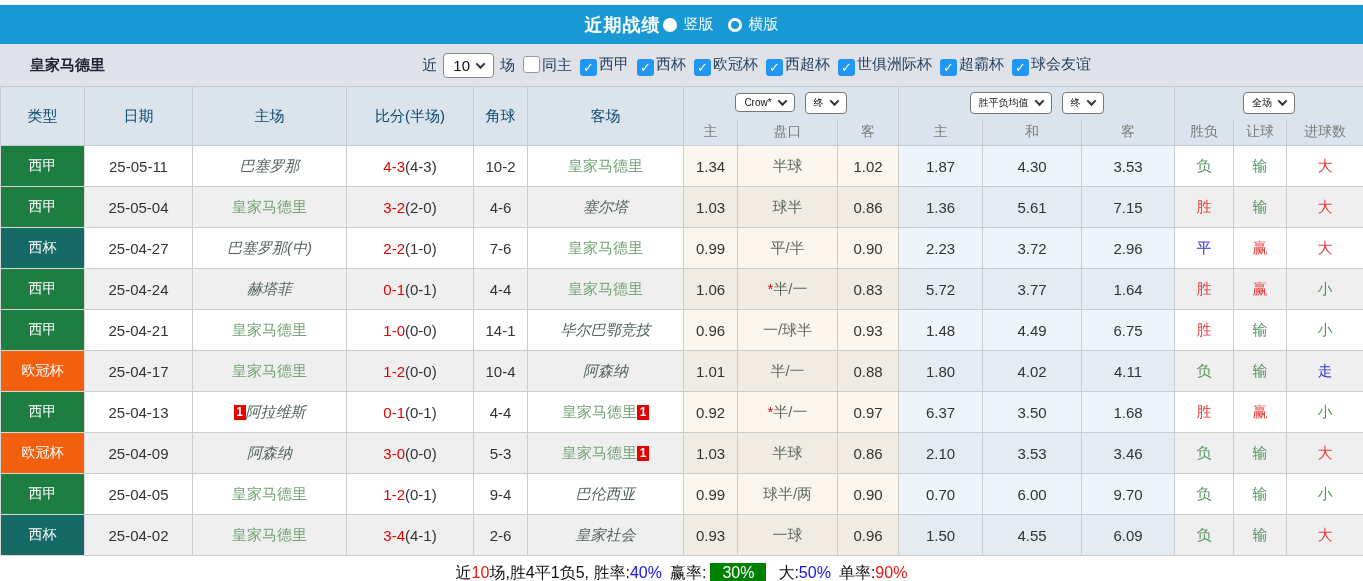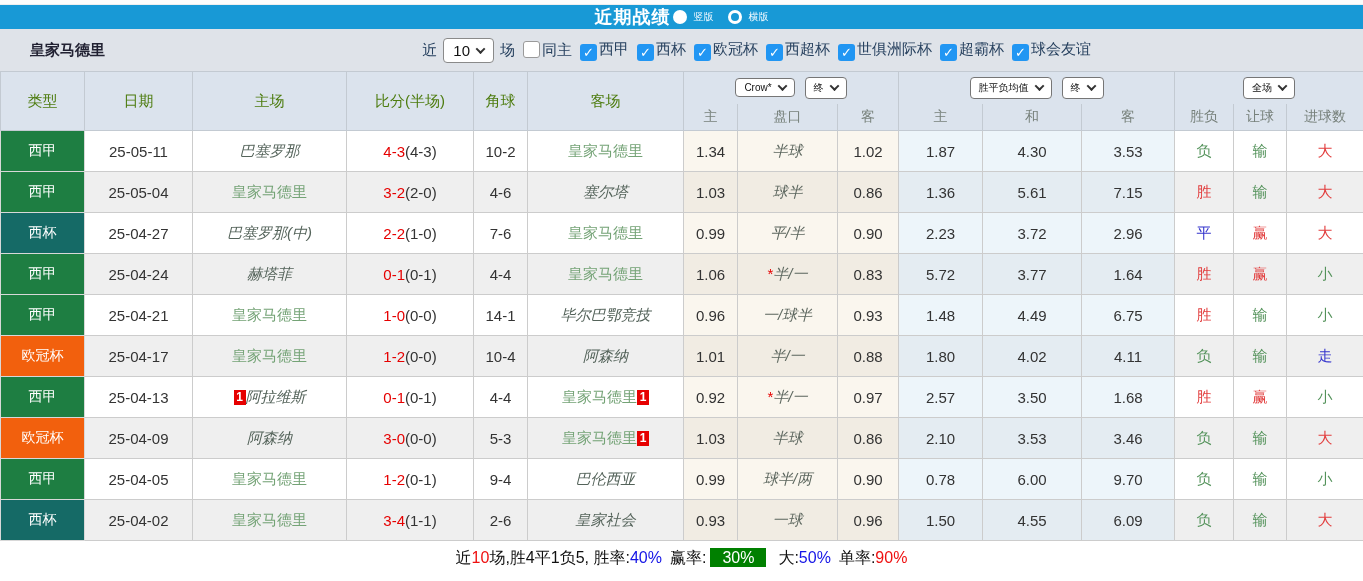--- a/index.html
+++ b/index.html
@@ -8,29 +8,29 @@
     width: 1363px; height: 581px;
     overflow: hidden;
     background: #fff;
     font-family: "Liberation Sans", "DejaVu Sans", sans-serif;
     color: #333;
   }
   .topstrip { height: 5px; background: #fcfcfc; border-bottom: 1px solid #eee; }
 
   
   .bluebar {
-    height: 24px; background: var(--header-blue, #1899d6);
+    height: 39px; background: var(--header-blue, #1899d6);
     display: flex; align-items: center; justify-content: center;
     color: #fff;
   }
   .bluebar .title { font-size: 18px; font-weight: bold; letter-spacing: 1px; }
   .radio { display: inline-block; width: 14px; height: 14px; border-radius: 50%; vertical-align: -2px; }
   .radio.filled { background: #fff; margin-left: 2px; }
   .radio.empty  { background: transparent; border: 3.5px solid #fff; margin-left: 14px; }
-  .radlabel { font-size: 10px; margin-left: 7px; color: #f2faff; }
+  .radlabel { font-size: 15px; margin-left: 7px; color: #f2faff; }
 
   
   .filterbar {
     height: 42px; background: #dfe3e9;
     display: flex; align-items: center;
     font-size: 15px;
   }
   .teamname { margin-left: 30px; font-weight: bold; color: #223; font-size: 15px; }
   .filters { margin-left: auto; margin-right: 272px; display: flex; align-items: center; color: #27415f; }
   .selbox {
@@ -46,21 +46,21 @@
   }
   .cb.checked { background: var(--checkbox-blue, #2196f3); color: #fff; font-size: 13px; font-weight: bold; }
   .cb.unchecked { background: #fff; border: 1px solid #9a9a9a; }
   .chk { cursor: pointer; white-space: nowrap; }
 
   
   table { border-collapse: collapse; table-layout: fixed; width: 1363px; }
   thead th { background: #dbe3ed; font-weight: normal; border: 1px solid #c3cad2; }
   thead tr.selrow th { height: 32px; border-bottom: none; }
   thead tr.labrow th { height: 27px; font-size: 14px; color: #77817b; border-top: none; }
-  thead th.span2 { font-size: 15px; color: #4d7c0f; border-bottom: 1px solid #c3cad2 !important; margin-left: 8px; }
+  thead th.span2 { font-size: 15px; color: #0c4a6e; border-bottom: 1px solid #c3cad2 !important; margin-left: 8px; }
   .selgroup { display: inline-flex; gap: 10px; align-items: center; justify-content: center; }
   .tsel {
     display: inline-flex; align-items: center; background: #fff;
     border: 1px solid #767676; border-radius: 4px; padding: 3px 8px;
     font-size: 10px; color: #111;
   }
   tbody td { height: 41px; border: 1px solid #ccc; text-align: center; font-size: 15px; background: #fff; }
   tbody tr:nth-child(even) td { background: #efefef; }
   tbody td.c-cream { background: #faf6ee; }
   tbody tr:nth-child(even) td.c-cream { background: #f1ece3; }
@@ -77,21 +77,21 @@
   .team.opp  { color: var(--team-opp-green, #54635a); font-style: italic; }
   .redcard {
     display: inline-block; background: #e60000; color: #fff;
     font-size: 12px; font-weight: bold; line-height: 15px;
     width: 12px; height: 15px; vertical-align: 1px;
   }
   .star { color: #e60000; }
   .red   { color: var(--result-red, #e23e3e); }
   .green { color: var(--result-green, #53925a); }
   .blue  { color: var(--result-blue, #3333cc); }
-  .hcp-text { color: #5d675f; font-style: italic; }
+  .hcp-text { color: #5d675f; }
 
   
   .summary {
     height: 26px; background: #fff; text-align: center;
     font-size: 16px; line-height: 34px; color: #111; white-space: nowrap;
   }
   .summary .s-red { color: var(--summary-red, #ee1111); }
   .summary .s-blue { color: var(--summary-blue, #1414e6); }
   .summary .s-badge { background: var(--badge-green, #008000); color: #fff; padding: 1px 12px; margin: 0 4px; }
   .summary .gap { margin-left: 8px; }
@@ -300,21 +300,21 @@
       <tr>
     <td class="typecell laliga">西甲</td>
     <td>25-04-13</td>
     <td><span class="redcard">1</span><span class="team opp">阿拉维斯</span></td>
     <td><span class="scr">0-1</span><span class="half">(0-1)</span></td>
     <td>4-4</td>
     <td><span class="team self">皇家马德里</span><span class="redcard">1</span></td>
     <td class="c-cream">0.92</td>
     <td class="c-cream"><span class="star">*</span><span class="hcp-text">半/一</span></td>
     <td class="c-cream">0.97</td>
-    <td class="c-blue">2.57</td>
+    <td class="c-blue">6.37</td>
     <td class="c-blue">3.50</td>
     <td class="c-blue">1.68</td>
     <td><span class="red">胜</span></td>
     <td><span class="red">赢</span></td>
     <td><span class="green">小</span></td>
   </tr>
       <tr>
     <td class="typecell ucl">欧冠杯</td>
     <td>25-04-09</td>
     <td><span class="team opp">阿森纳</span></td>
@@ -334,32 +334,32 @@
       <tr>
     <td class="typecell laliga">西甲</td>
     <td>25-04-05</td>
     <td><span class="team self">皇家马德里</span></td>
     <td><span class="scr">1-2</span><span class="half">(0-1)</span></td>
     <td>9-4</td>
     <td><span class="team opp">巴伦西亚</span></td>
     <td class="c-cream">0.99</td>
     <td class="c-cream"><span class="hcp-text">球半/两</span></td>
     <td class="c-cream">0.90</td>
-    <td class="c-blue">0.78</td>
+    <td class="c-blue">0.70</td>
     <td class="c-blue">6.00</td>
     <td class="c-blue">9.70</td>
     <td><span class="green">负</span></td>
     <td><span class="green">输</span></td>
     <td><span class="green">小</span></td>
   </tr>
       <tr>
     <td class="typecell copa">西杯</td>
     <td>25-04-02</td>
     <td><span class="team self">皇家马德里</span></td>
-    <td><span class="scr">3-4</span><span class="half">(1-1)</span></td>
+    <td><span class="scr">3-4</span><span class="half">(4-1)</span></td>
     <td>2-6</td>
     <td><span class="team opp">皇家社会</span></td>
     <td class="c-cream">0.93</td>
     <td class="c-cream"><span class="hcp-text">一球</span></td>
     <td class="c-cream">0.96</td>
     <td class="c-blue">1.50</td>
     <td class="c-blue">4.55</td>
     <td class="c-blue">6.09</td>
     <td><span class="green">负</span></td>
     <td><span class="green">输</span></td>

